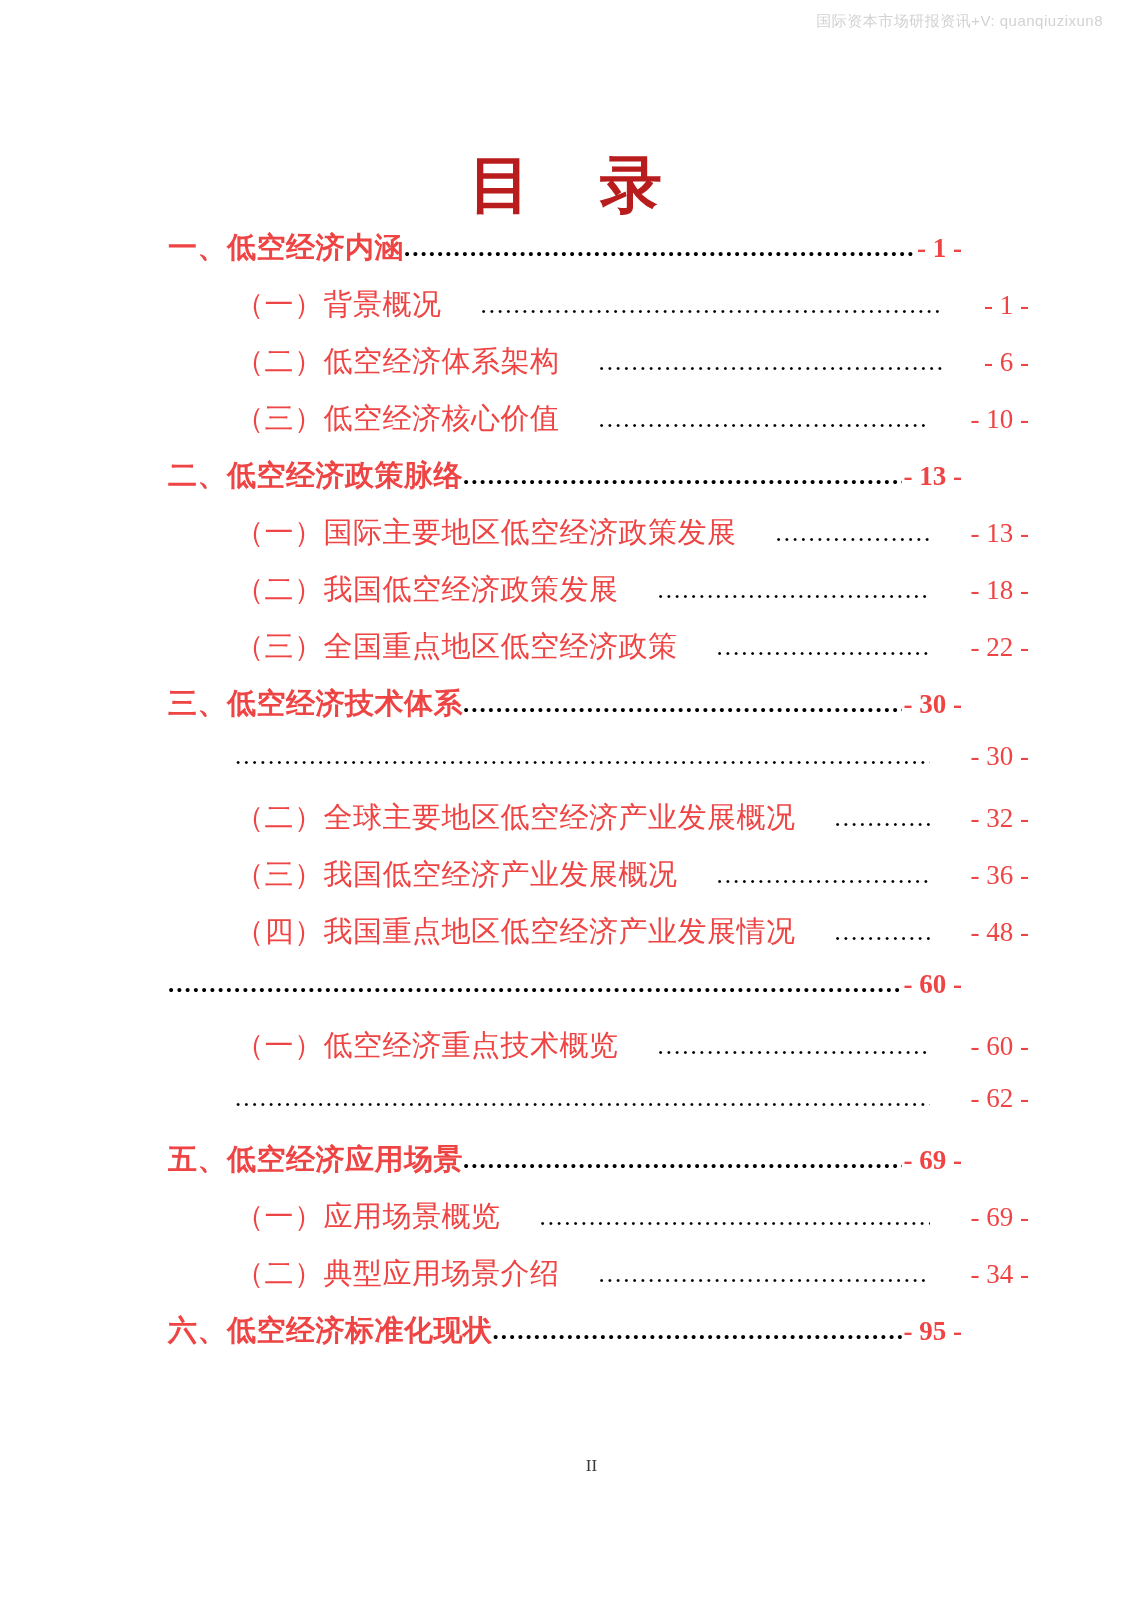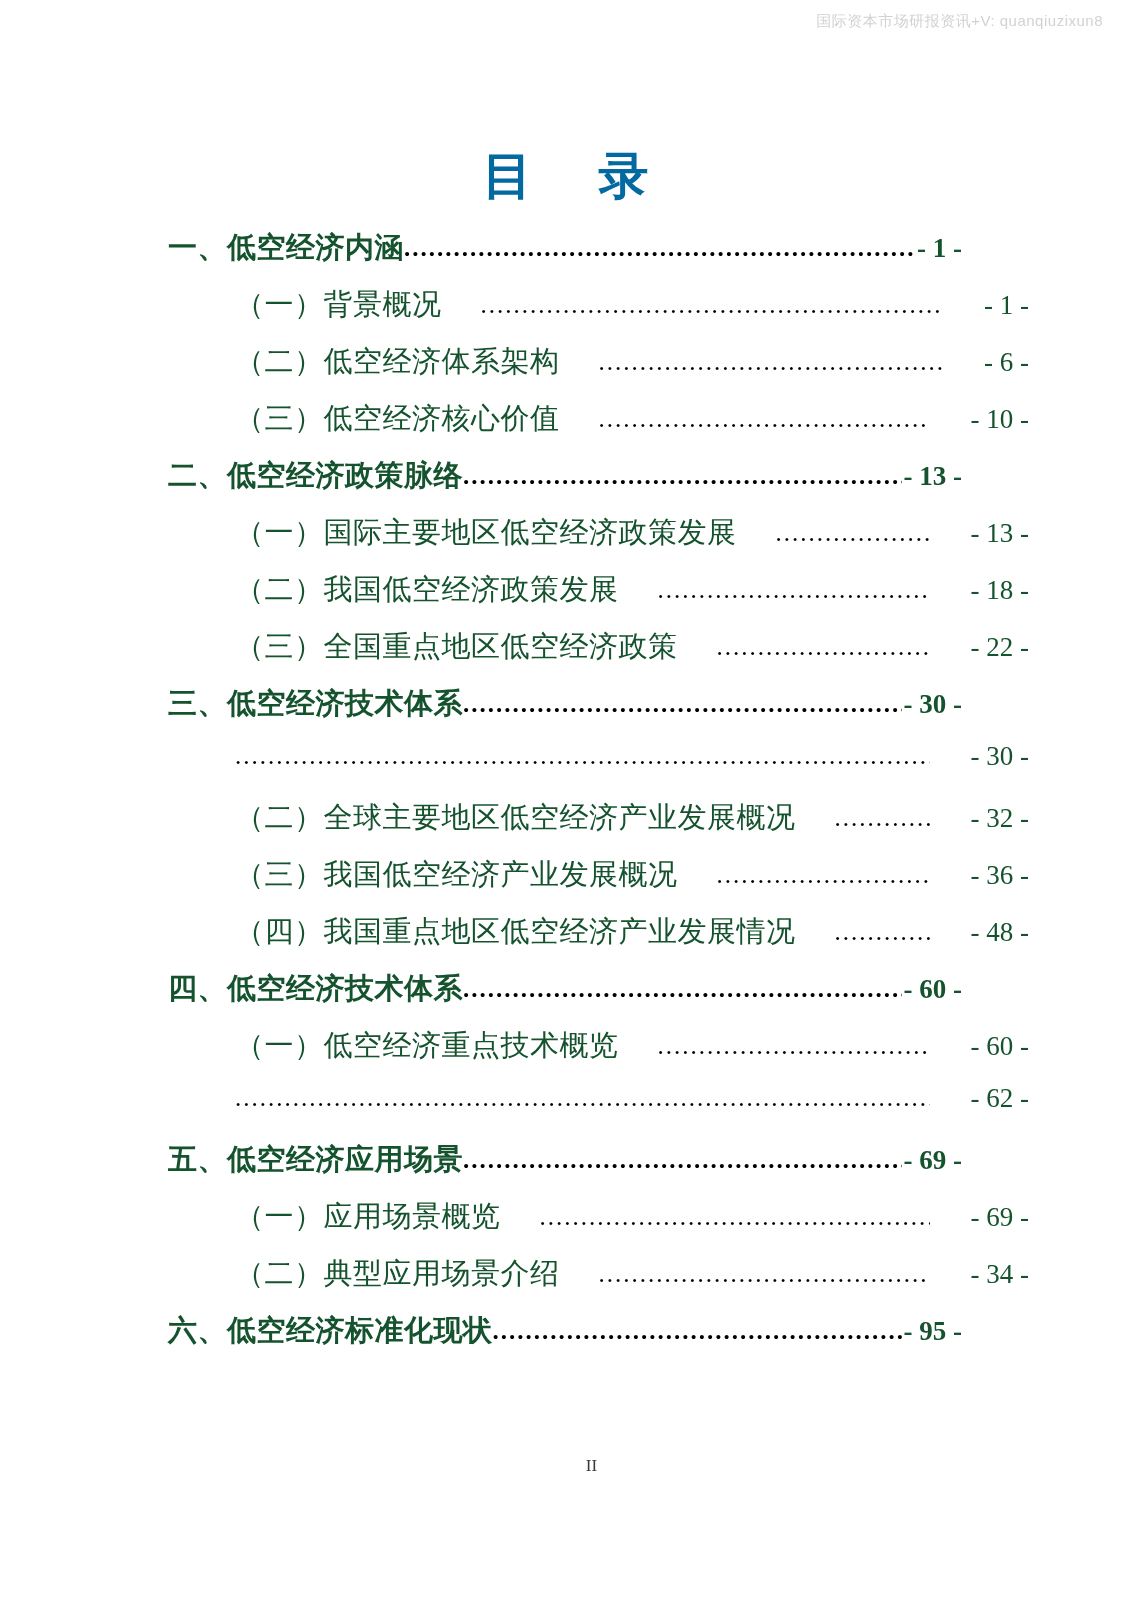--- a/index.html
+++ b/index.html
@@ -32,39 +32,39 @@
 
   
   .toc-title {
     position: absolute;
     top: 143px;
     left: 0;
     width: 100%;
     text-align: center;
     font-family: "Liberation Sans", sans-serif;
     font-weight: bold;
-    font-size: 50px;
+    font-size: 62px;
     letter-spacing: 26px;
     text-indent: 26px;
-    color: #0369a1;
+    color: #b91c1c;
   }
 
   
   .toc {
     position: absolute;
     top: 228px;
     left: 168px;
     width: 794px;
   }
 
   .toc-entry {
     display: flex;
     align-items: baseline;
     width: 100%;
-    color: #14532d;
+    color: #ef4444;
     white-space: nowrap;
   }
 
   .toc-entry .label {
     flex: 0 0 auto;
   }
 
   .toc-entry .leader {
     flex: 1 1 auto;
     overflow: hidden;
@@ -199,21 +199,20 @@
         <span class="label">（三）我国低空经济产业发展概况</span>
         <span class="leader"></span>
         <span class="pageno">- 36 -</span>
       </div>
       <div class="toc-entry level-2">
         <span class="label">（四）我国重点地区低空经济产业发展情况</span>
         <span class="leader"></span>
         <span class="pageno">- 48 -</span>
       </div>
       <div class="toc-entry level-1">
-        <span class="label">四、低空经济技术体系</span>
         <span class="leader"></span>
         <span class="pageno">- 60 -</span>
       </div>
       <div class="toc-entry level-2">
         <span class="label">（一）低空经济重点技术概览</span>
         <span class="leader"></span>
         <span class="pageno">- 60 -</span>
       </div>
       <div class="toc-entry level-2">
         <span class="leader"></span>

